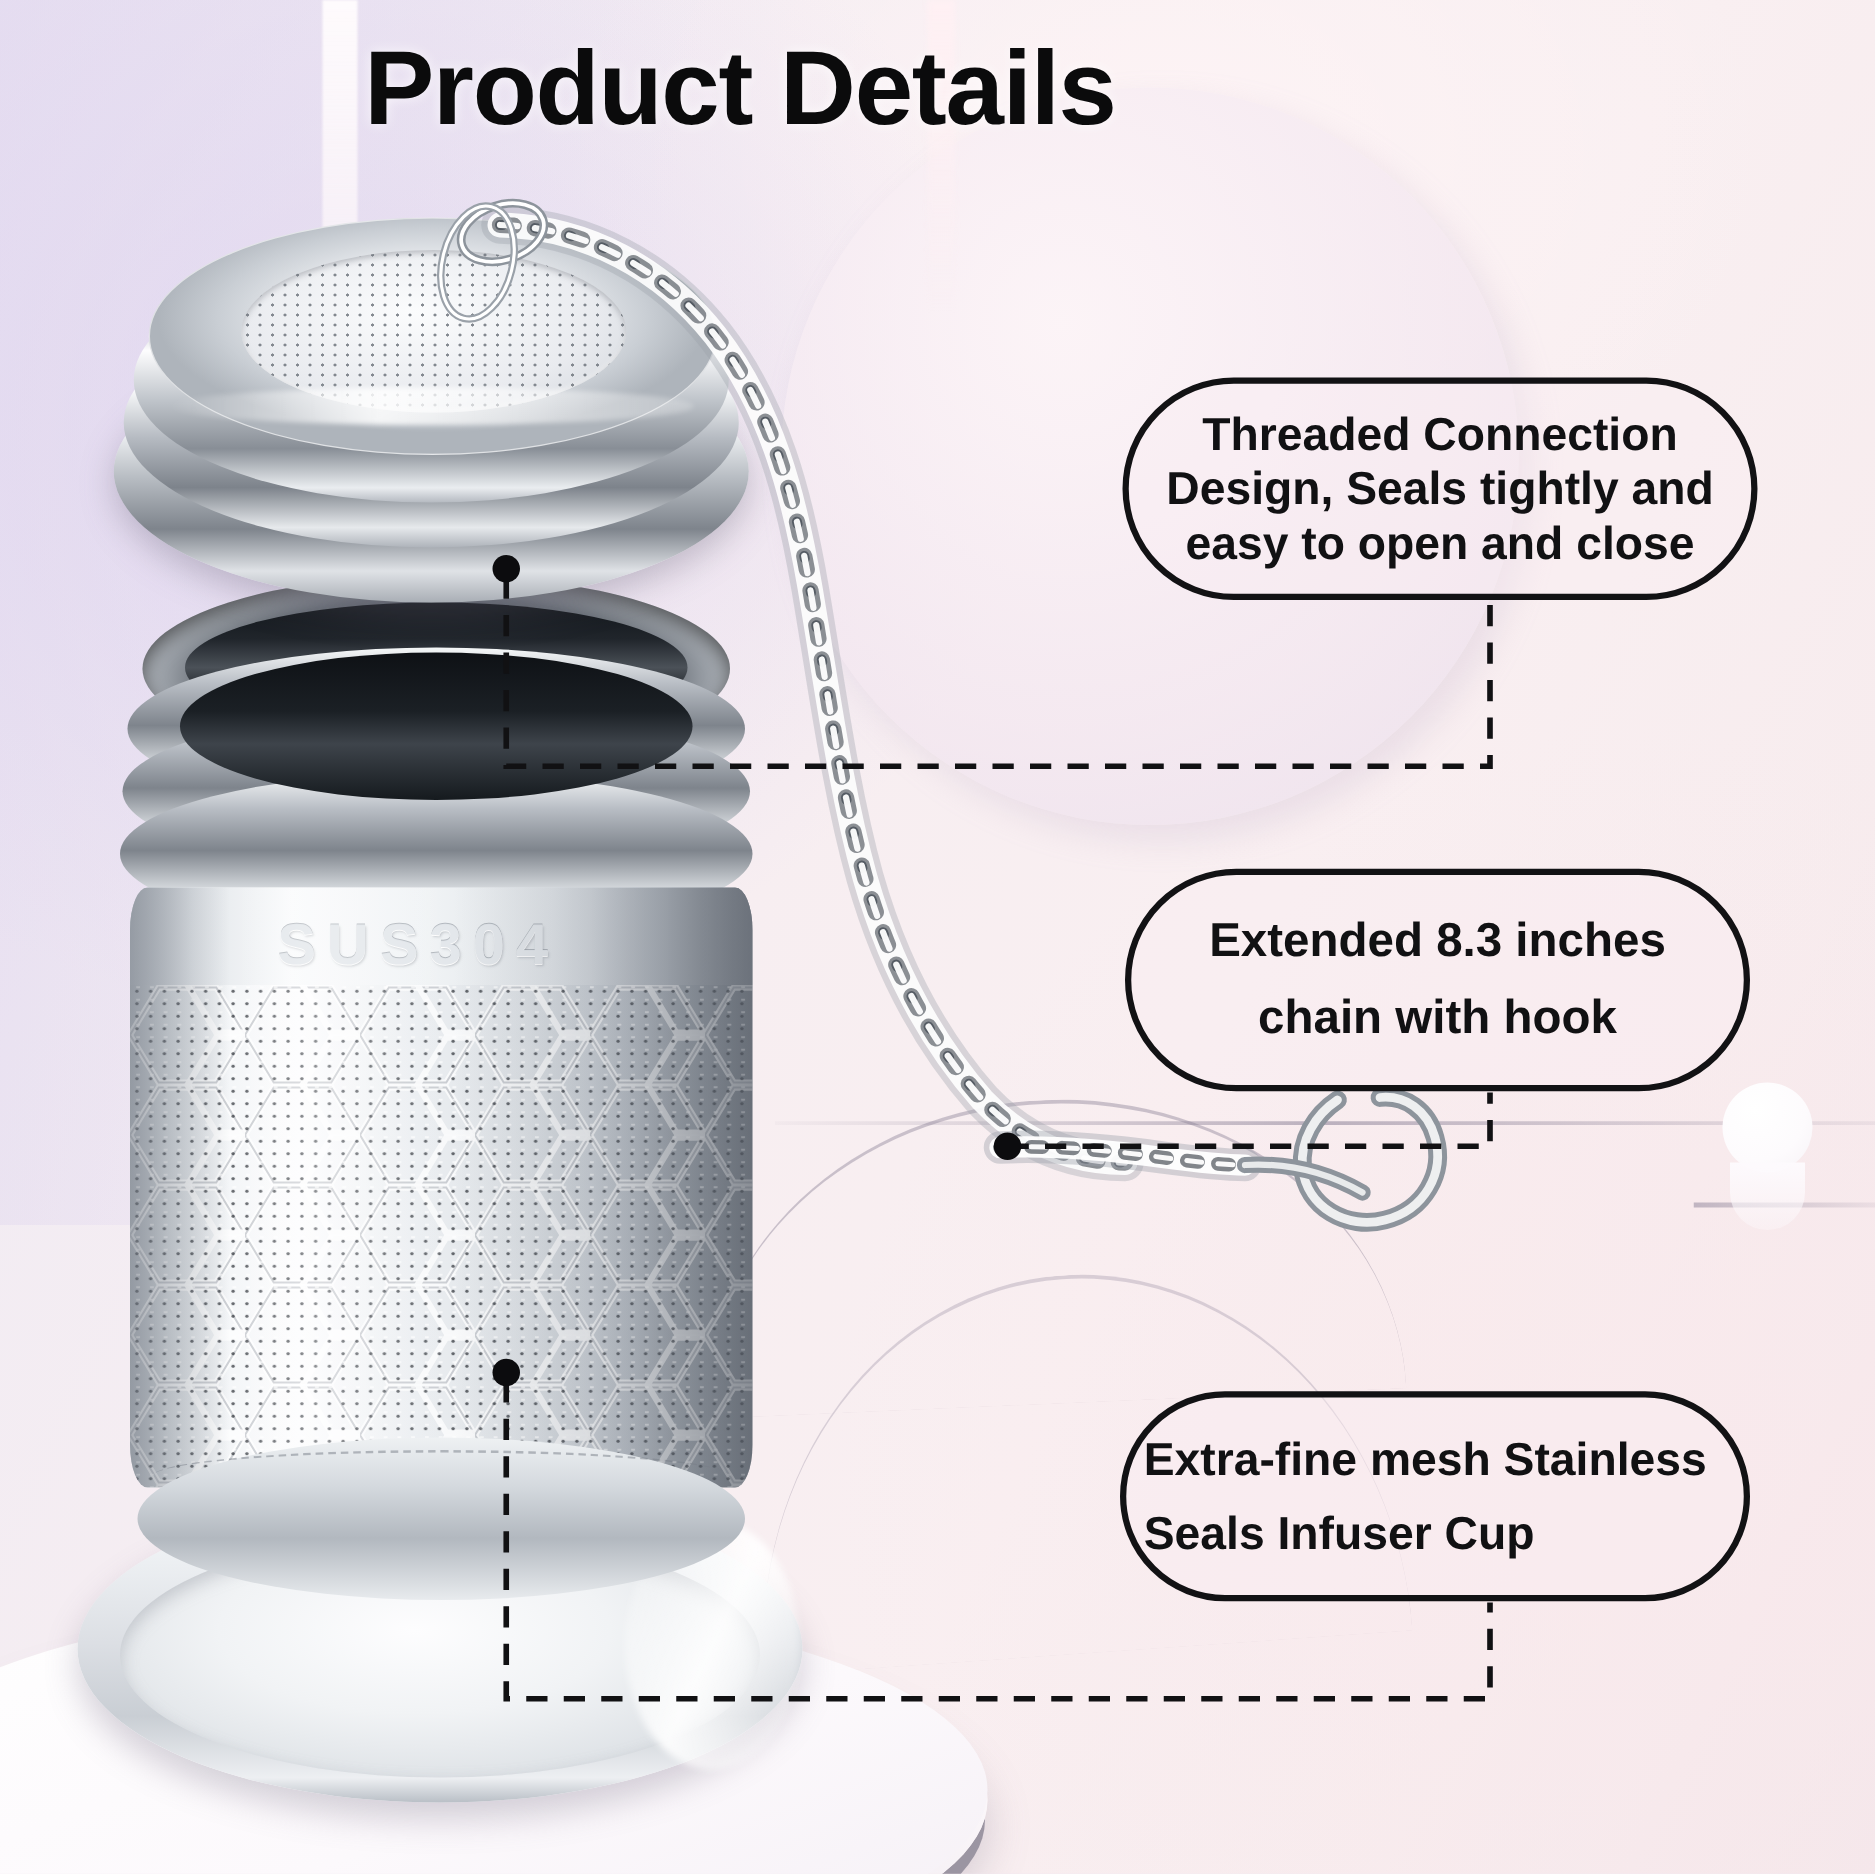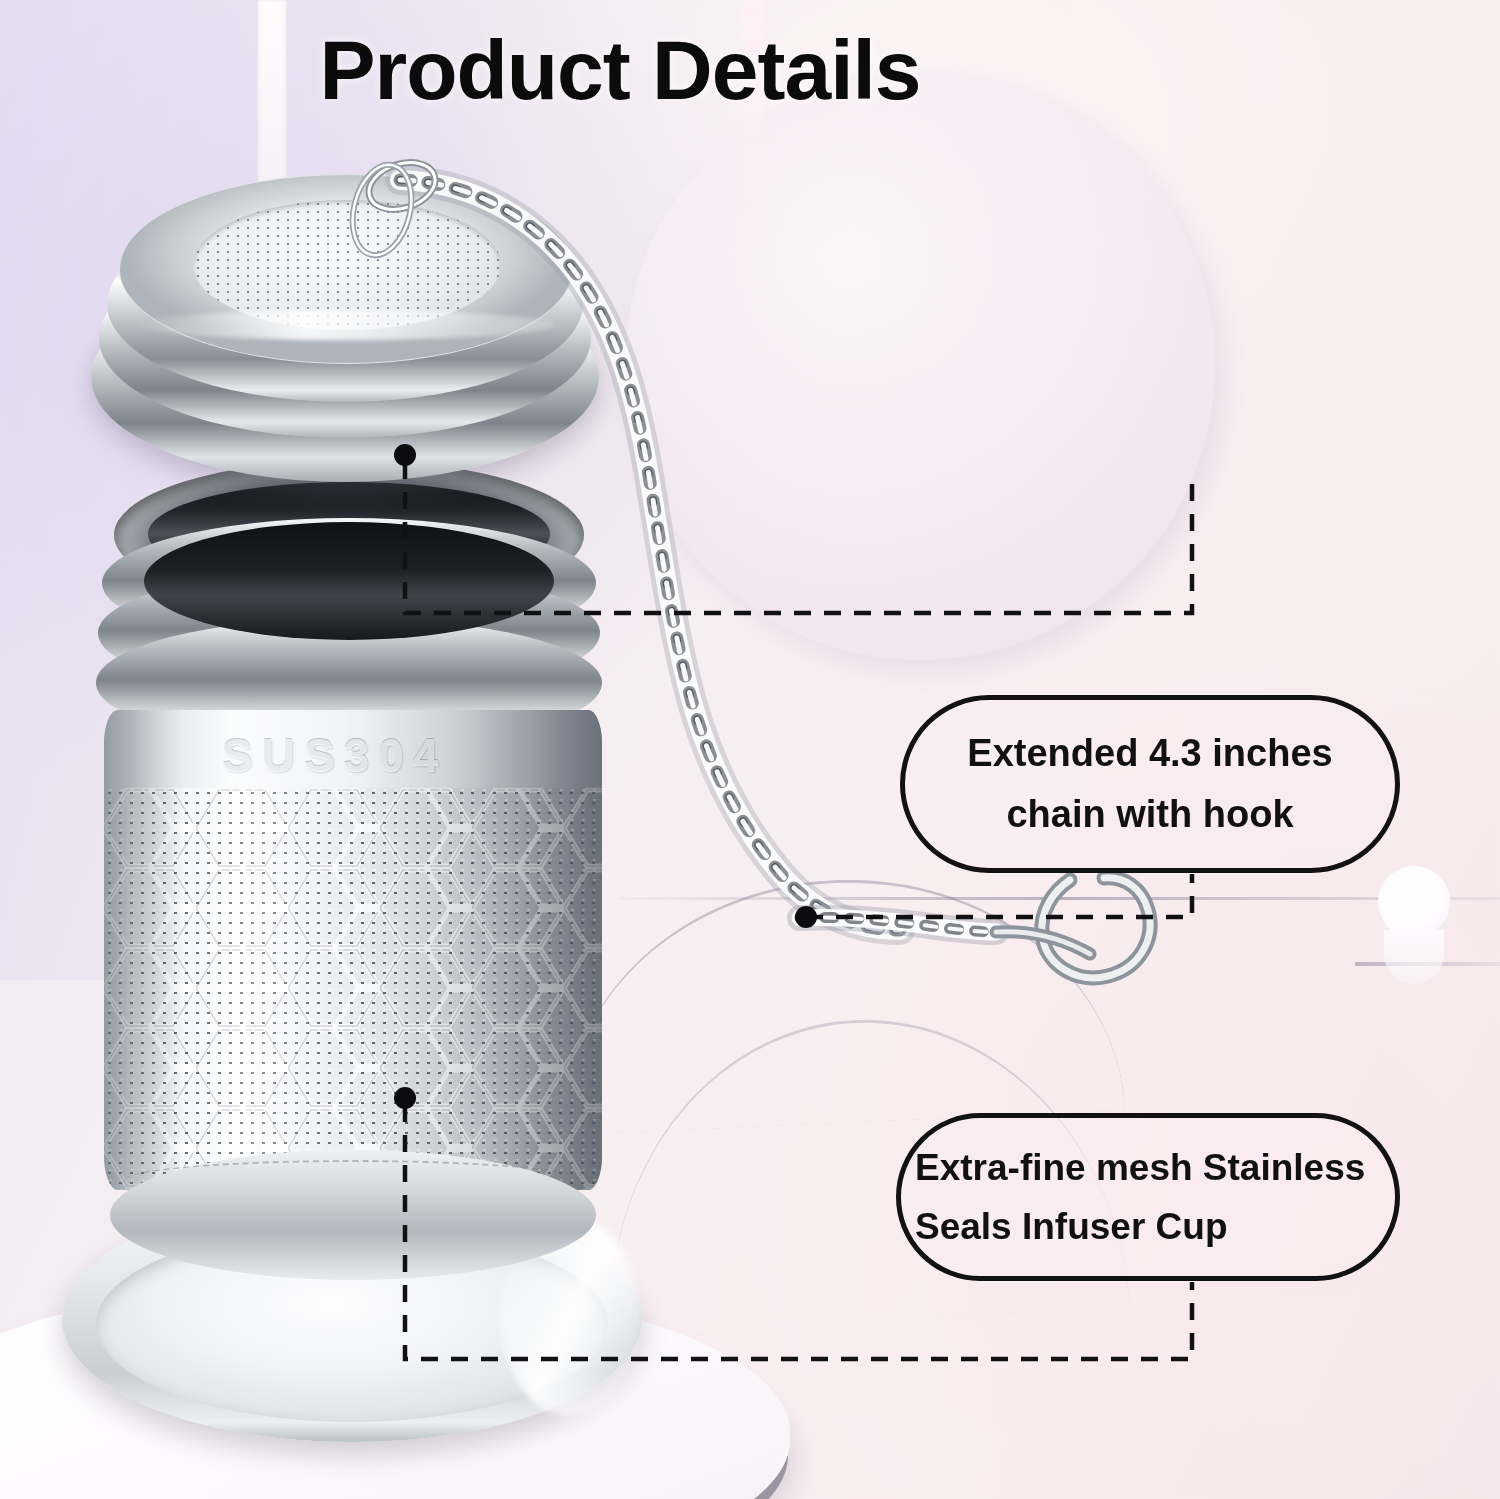--- a/index.html
+++ b/index.html
@@ -79,21 +79,20 @@
     border-radius:0 0 30px 30px;
     background:linear-gradient(to bottom, #fdfafd, rgba(253,250,253,.35));
   }
 
   
   .title{
     position:absolute;left:0;top:22px;width:1184px;text-align:center;
     font-size:84px;font-weight:bold;color:#0b0b0c;letter-spacing:-1px;
     font-family:"Liberation Sans", sans-serif;
     text-shadow:0 0 10px rgba(255,255,255,.75);
-    padding-left:28px;
   }
 
   
   .lid-wrap{position:absolute;left:85px;top:160px;width:520px;height:330px;}
   .lid-ring{
     position:absolute;border-radius:50%;
   }
   .lid-r4{left:6px;top:112px;width:508px;height:210px;
     background:linear-gradient(to bottom,#cfd2d6 0%,#8f959c 14%,#f3f5f7 34%,#b9bec4 52%,#7e848c 72%,#dfe2e6 88%,#a9aeb5 100%);
     box-shadow:0 10px 26px rgba(110,104,124,.35);}
@@ -390,22 +389,25 @@
       <path d="M806,917 L1192,917 L1192,874"></path>
 
       <path d="M405,1105 L405,1359 L1192,1359 L1192,1282"></path>
     </g>
   </svg>
 
   <div class="dot" style="left:394px;top:444px;"></div>
   <div class="dot" style="left:795px;top:906px;"></div>
   <div class="dot" style="left:394px;top:1087px;"></div>
 
+  <div class="callout" id="co1">
+    <p>Threaded Connection Design, Seals tightly and easy to open and close</p>
+  </div>
 
   <div class="callout" id="co2">
-    <p>Extended 4.3 inches chain with hook</p>
+    <p>Extended 8.3 inches chain with hook</p>
   </div>
 
   <div class="callout" id="co3">
     <p>Extra-fine mesh Stainless Seals Infuser Cup</p>
   </div>
 
 </div>
 
 </body></html>

